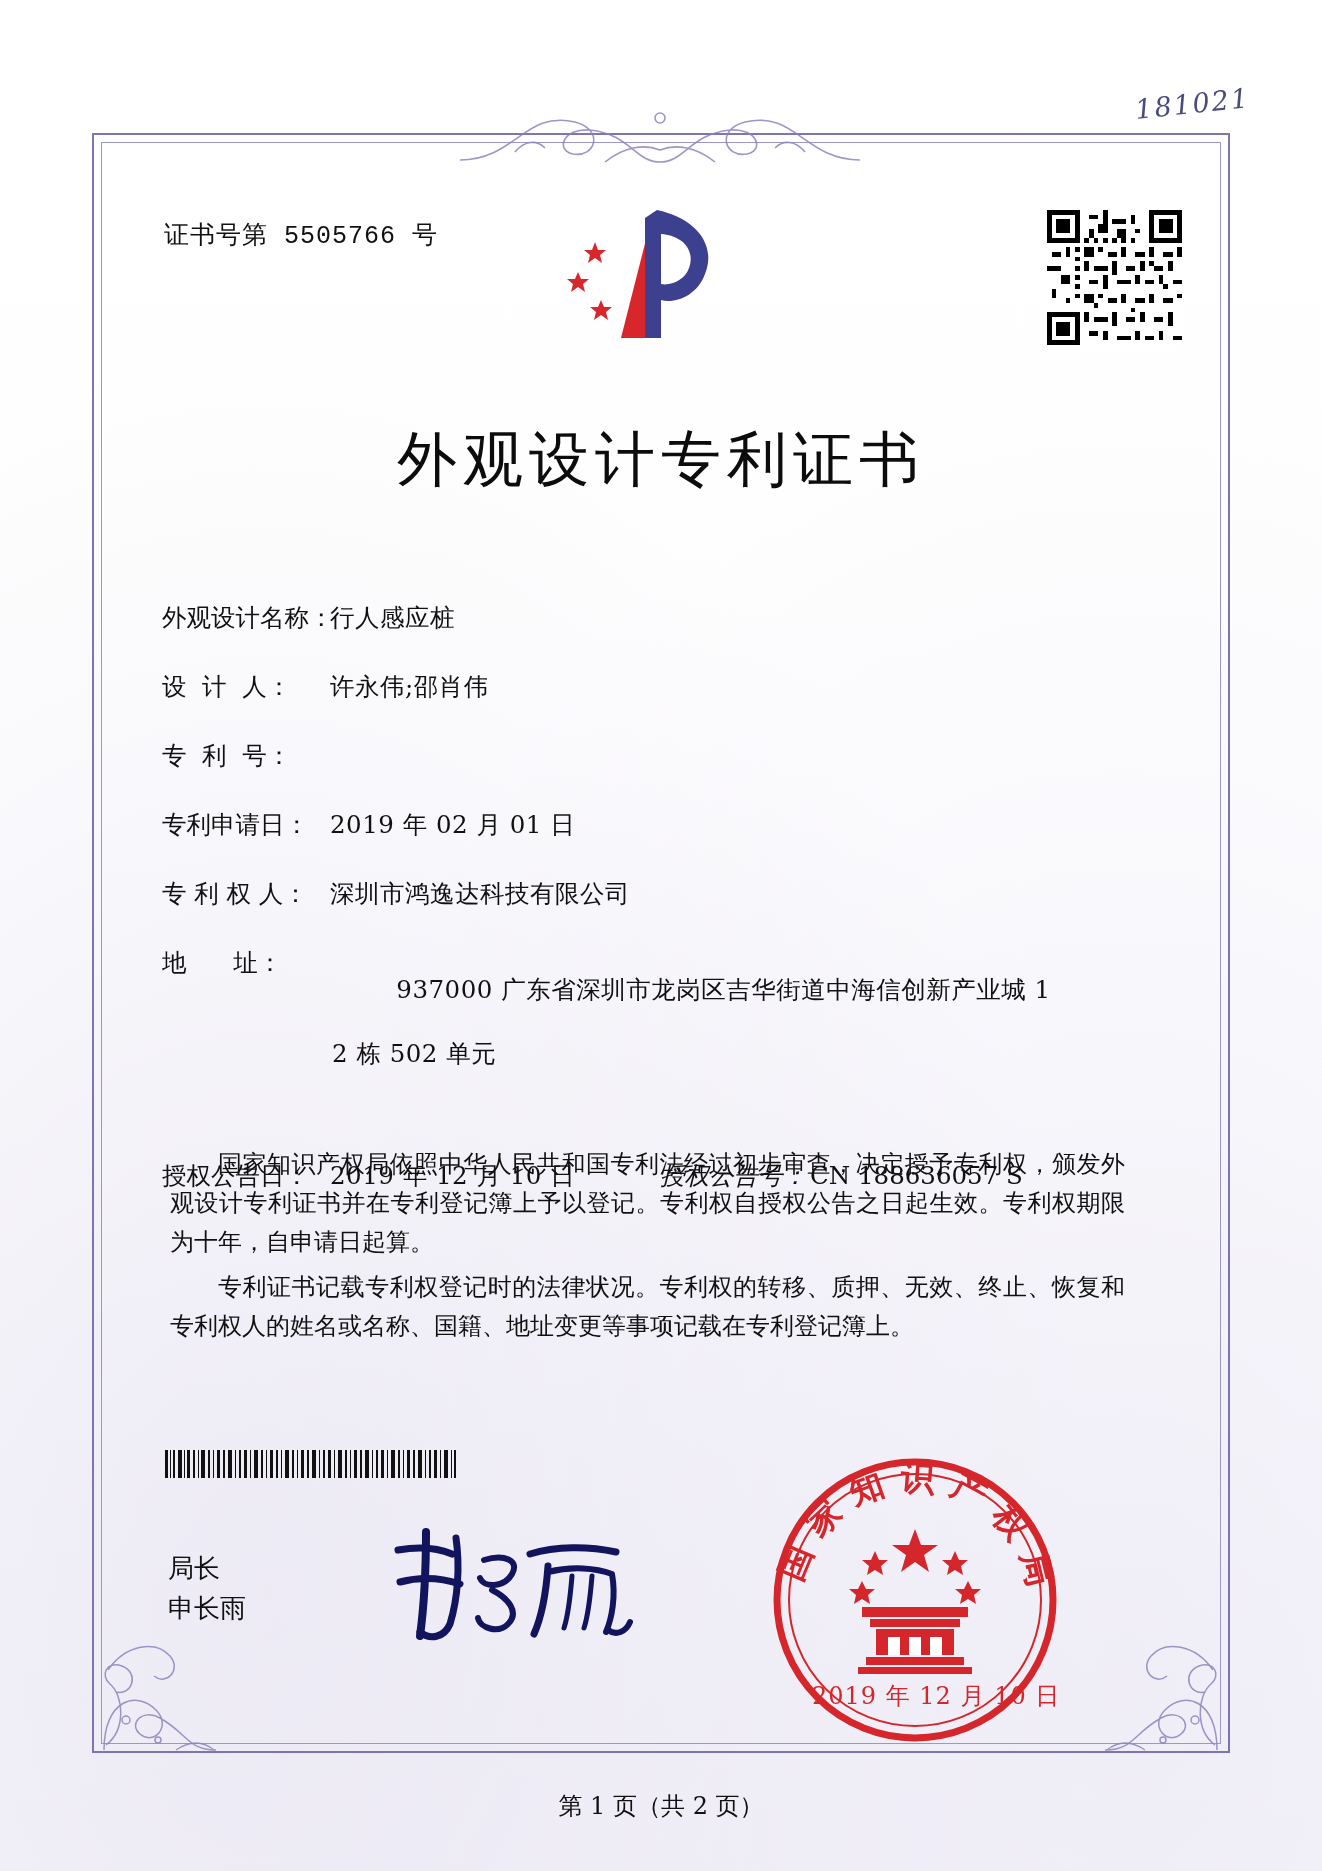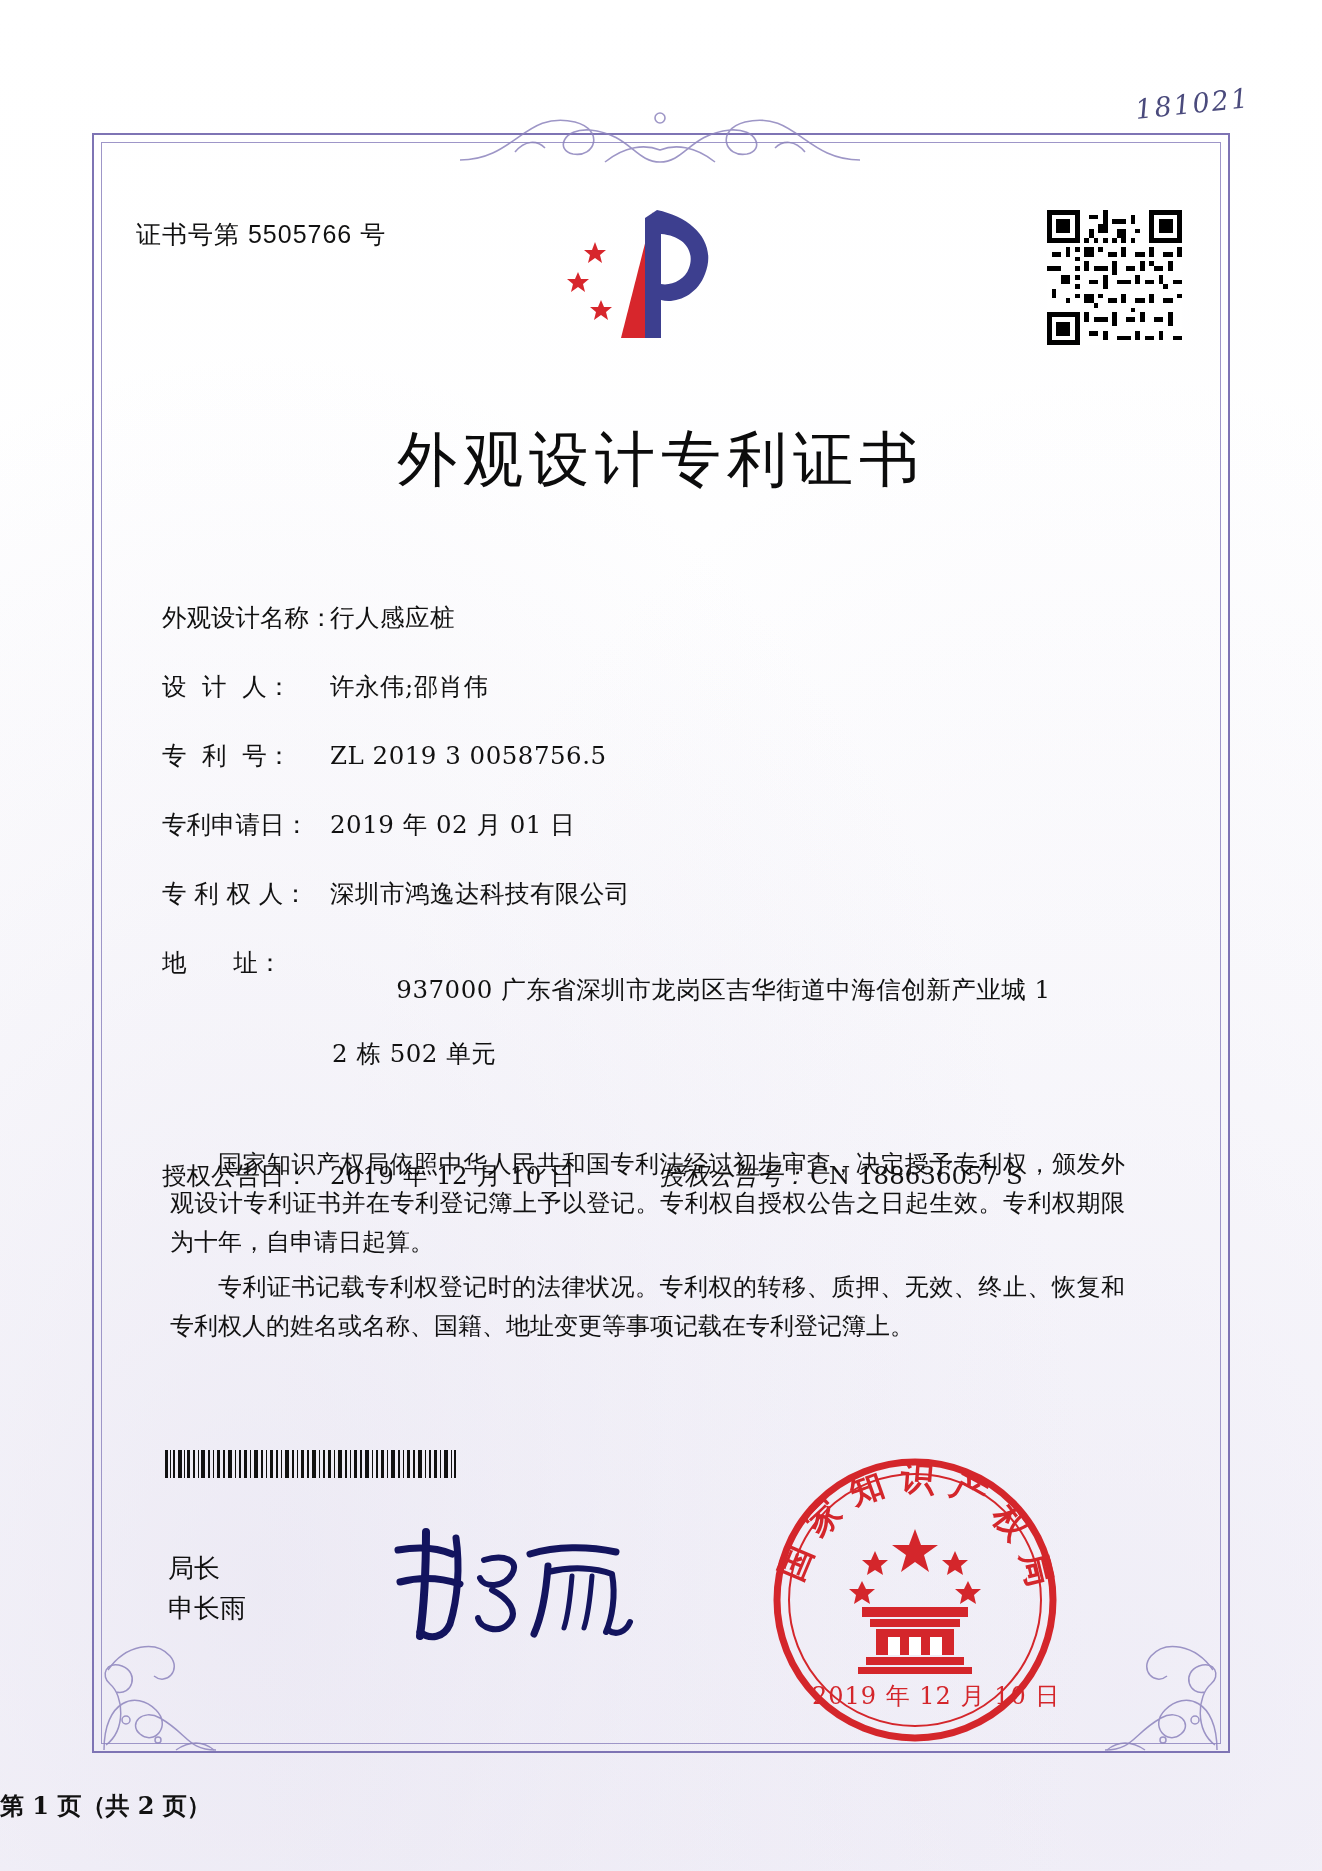--- a/index.html
+++ b/index.html
@@ -67,25 +67,25 @@
     pointer-events: none;
     opacity: .85;
   }
   .fl-top { left: 455px; top: 100px; width: 410px; height: 70px; }
   .fl-bl  { left: 96px;  top: 1600px; width: 190px; height: 155px; }
   .fl-br  { left: 1035px; top: 1600px; width: 190px; height: 155px; transform: scaleX(-1); }
 
   
   .cert-no {
     position: absolute;
-    left: 136px;
+    left: 164px;
     top: 218px;
     font-size: 25px;
     letter-spacing: 1px;
-    font-family: Liberation Sans, sans-serif;
+    font-family: Liberation Mono, monospace;
   }
   .logo {
     position: absolute;
     left: 565px;
     top: 200px;
     width: 175px;
     height: 150px;
   }
   .qr {
     position: absolute;
@@ -205,23 +205,23 @@
     font-family: "DejaVu Serif", serif;
     letter-spacing: 1px;
   }
 
   
   .page-no {
     position: absolute;
     left: 0;
     right: 0;
     top: 1790px;
+    text-align: center;
     font-size: 24px;
     font-family: "DejaVu Serif", serif;
-    font-weight: bold;
   }
   .bottom-faint {
     position: absolute;
     left: 0;
     right: 0;
     top: 1852px;
     text-align: center;
     font-size: 17px;
     color: #b9b4cc;
     font-family: "DejaVu Serif", serif;
@@ -395,21 +395,20 @@
       <div class="f-value">行人感应桩</div>
     </div>
 
     <div class="field-row">
       <div class="f-label">设  计  人：</div>
       <div class="f-value">许永伟;邵肖伟</div>
     </div>
 
     <div class="field-row">
       <div class="f-label">专  利  号：</div>
-      <div class="f-value">ZL 2019 3 0058756.5</div>
     </div>
 
     <div class="field-row">
       <div class="f-label">专利申请日：</div>
       <div class="f-value">2019 年 02 月 01 日</div>
     </div>
 
     <div class="field-row">
       <div class="f-label">专 利 权 人：</div>
       <div class="f-value">深圳市鸿逸达科技有限公司</div>

